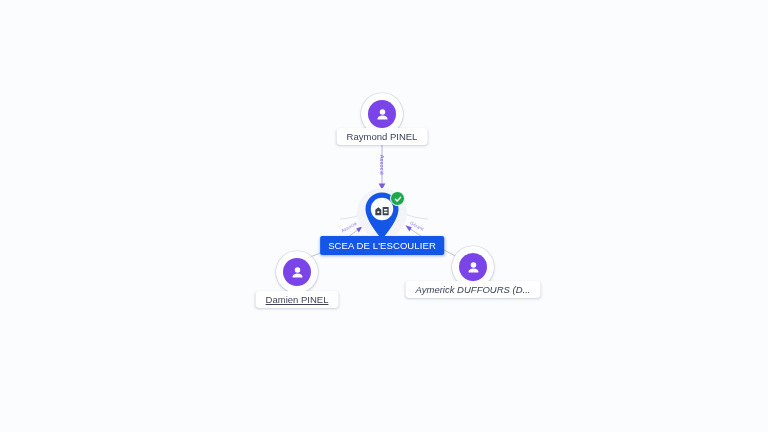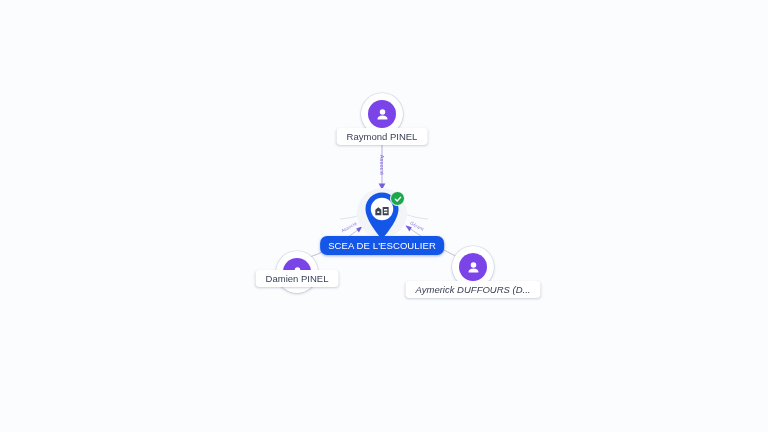--- a/index.html
+++ b/index.html
@@ -93,21 +93,21 @@
     background: #ffffff;
     color: #3c4257;
     box-shadow: 0 1px 2.5px rgba(40,50,90,0.22);
     transform: translateX(-50%);
   }
   .node-label.primary {
     background: #1457e8;
     color: #ffffff;
     font-size: 9.5px;
     padding: 3px 8px;
-    border-radius: 7px;
+    border-radius: 2px;
     box-shadow: 0 1px 3px rgba(20,60,170,0.40);
     letter-spacing: 0.1px;
   }
 
   
   .edge-label {
     position: absolute;
     font-size: 5.5px;
     color: #7b5ce0;
     white-space: nowrap;
@@ -182,21 +182,21 @@
 
   <div class="person-node" style="left:276px; top:251px;">
     <div class="person-ring"></div>
     <div class="person-avatar">
       <svg width="17" height="17" viewBox="0 0 24 24" fill="#ffffff">
         <circle cx="12" cy="8.4" r="3.9"></circle>
         <path d="M12 13.4c-4.1 0-7 2.3-7 4.6v1.2h14v-1.2c0-2.3-2.9-4.6-7-4.6z"></path>
       </svg>
     </div>
   </div>
-  <div class="node-label" style="left:297px; top:270px;">Damien PINEL</div>
+  <div class="node-label" style="left:297px; top:291px;text-decoration:underline;">Damien PINEL</div>
 
   <div class="person-node" style="left:452px; top:246px;">
     <div class="person-ring"></div>
     <div class="person-avatar">
       <svg width="17" height="17" viewBox="0 0 24 24" fill="#ffffff">
         <circle cx="12" cy="8.4" r="3.9"></circle>
         <path d="M12 13.4c-4.1 0-7 2.3-7 4.6v1.2h14v-1.2c0-2.3-2.9-4.6-7-4.6z"></path>
       </svg>
     </div>
   </div>

